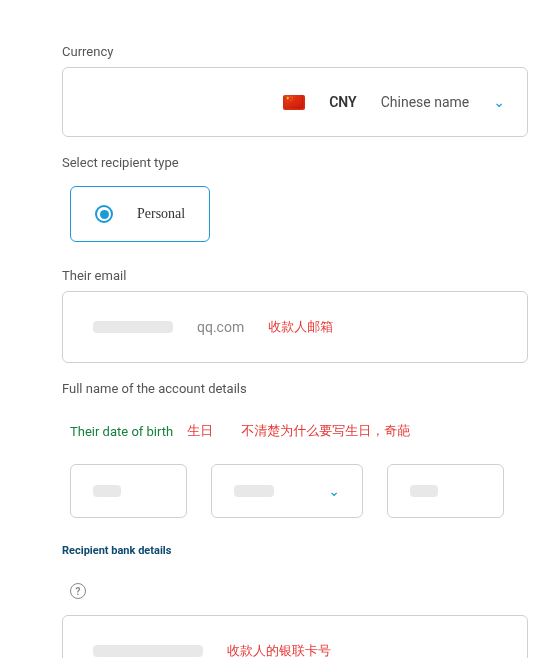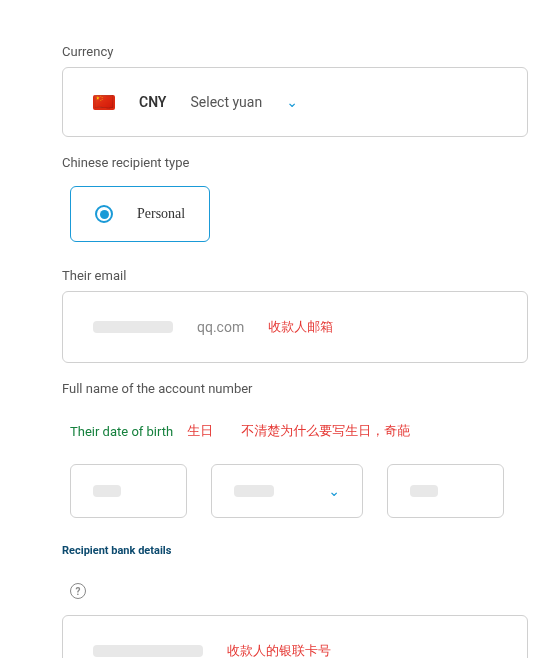--- a/index.html
+++ b/index.html
@@ -37,21 +37,21 @@
       padding: 10px 14px;
       font-size: 14px;
       color: #333;
       background: #fff;
       display: flex;
       align-items: center;
       position: relative;
     }
 
     .select-box {
-      justify-content: flex-start;
+      justify-content: flex-end;
       cursor: pointer;
     }
 
     .select-left {
       display: flex;
       align-items: center;
       gap: 8px;
     }
 
     .flag-icon {
@@ -231,28 +231,28 @@
   </style>
 </head>
 <body>
 
 <div class="field-group">
   <label class="field-label">Currency</label>
   <div class="select-box">
     <div class="select-left">
       <span class="flag-icon"></span>
       <span class="currency-code">CNY</span>
-      <span class="currency-name">Select yuan</span>
+      <span class="currency-name">Chinese name</span>
     </div>
     <span class="chevron-down">⌄</span>
   </div>
 </div>
 
 <div class="field-group">
-  <label class="field-label">Chinese recipient type</label>
+  <label class="field-label">Select recipient type</label>
   <div class="radio-options">
     <div class="radio-option selected">
       <div class="radio-circle selected">
       </div>
       <span class="radio-label">Personal</span>
     </div>
   </div>
 </div>
 
 <div class="field-group">
@@ -260,21 +260,21 @@
   <div class="input-box">
     <div class="input-row">
       <span class="input-placeholder" style="width:80px;"></span>
       <span style="font-size:14px; color:#888;">qq.com</span>
       <span class="annotation-red">收款人邮箱</span>
     </div>
   </div>
 </div>
 
 <div class="field-group">
-  <label class="field-label">Full name of the account number</label>
+  <label class="field-label">Full name of the account details</label>
 </div>
 
 <div class="field-group">
   <div class="dob-label-row">
     <span class="dob-label">Their date of birth</span>
     <span class="dob-annotation">生日</span>
     <span class="dob-annotation2">不清楚为什么要写生日，奇葩</span>
   </div>
   <div class="dob-row">
     <div class="dob-field">

